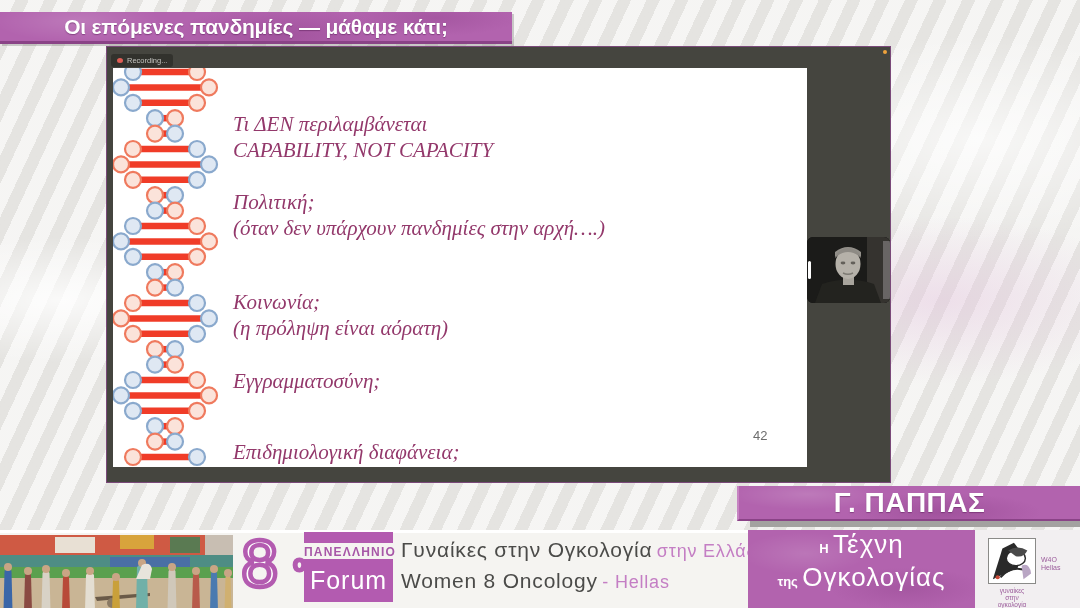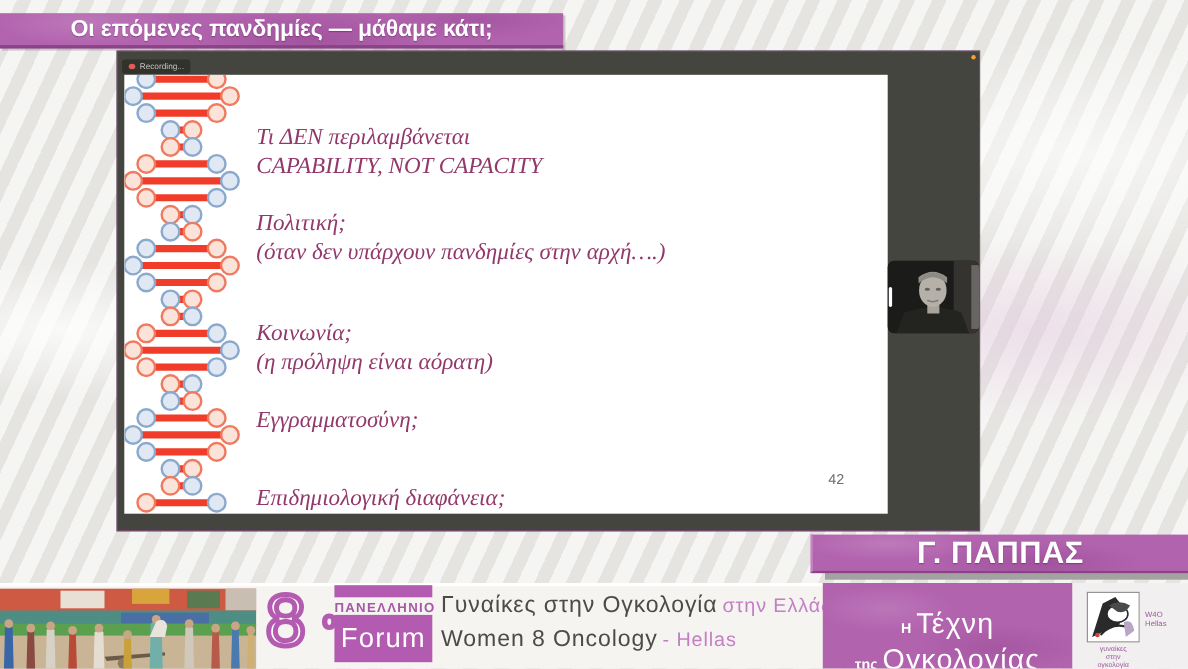--- a/index.html
+++ b/index.html
@@ -86,21 +86,21 @@
   .ev-line1 { position:absolute; left:401px; top:538px; white-space:nowrap; }
   .ev-line2 { position:absolute; left:401px; top:569px; white-space:nowrap; }
   .ev-main { font-size:21px; color:#4b4b49; letter-spacing:0.8px; font-weight:300; }
   .ev-accent { font-size:18px; color:#c47ec4; letter-spacing:0.8px; }
 
   .brand-block { position:absolute; left:748px; top:530px; width:227px; height:78px;
     background:
       radial-gradient(ellipse 90px 30px at 25% 30%, rgba(255,255,255,.12), transparent 70%),
       radial-gradient(ellipse 110px 30px at 70% 75%, rgba(120,44,116,.22), transparent 70%),
       #b263ae;
-    color:#fff; text-align:center; padding-top:22px; line-height:29px; }
+    color:#fff; text-align:center; padding-top:0; line-height:29px; }
   .b-big { font-size:26px; font-weight:300; letter-spacing:1px; }
   .b-sm  { font-size:13px; font-weight:bold; }
 
   .w4o { position:absolute; left:975px; top:530px; width:105px; height:78px; background:#f2eff1; }
   .w4o-art { position:absolute; left:13px; top:8px; border:1px solid #8a8a88; background:#fff; }
   .w4o-name { position:absolute; left:66px; top:26px; font-size:7px; line-height:8px; color:#9a5a9a; }
   .w4o-cap  { position:absolute; left:10px; top:57px; width:54px; text-align:center;
     font-size:6.5px; line-height:7px; color:#9a5a9a; }
 </style>
 </head>

